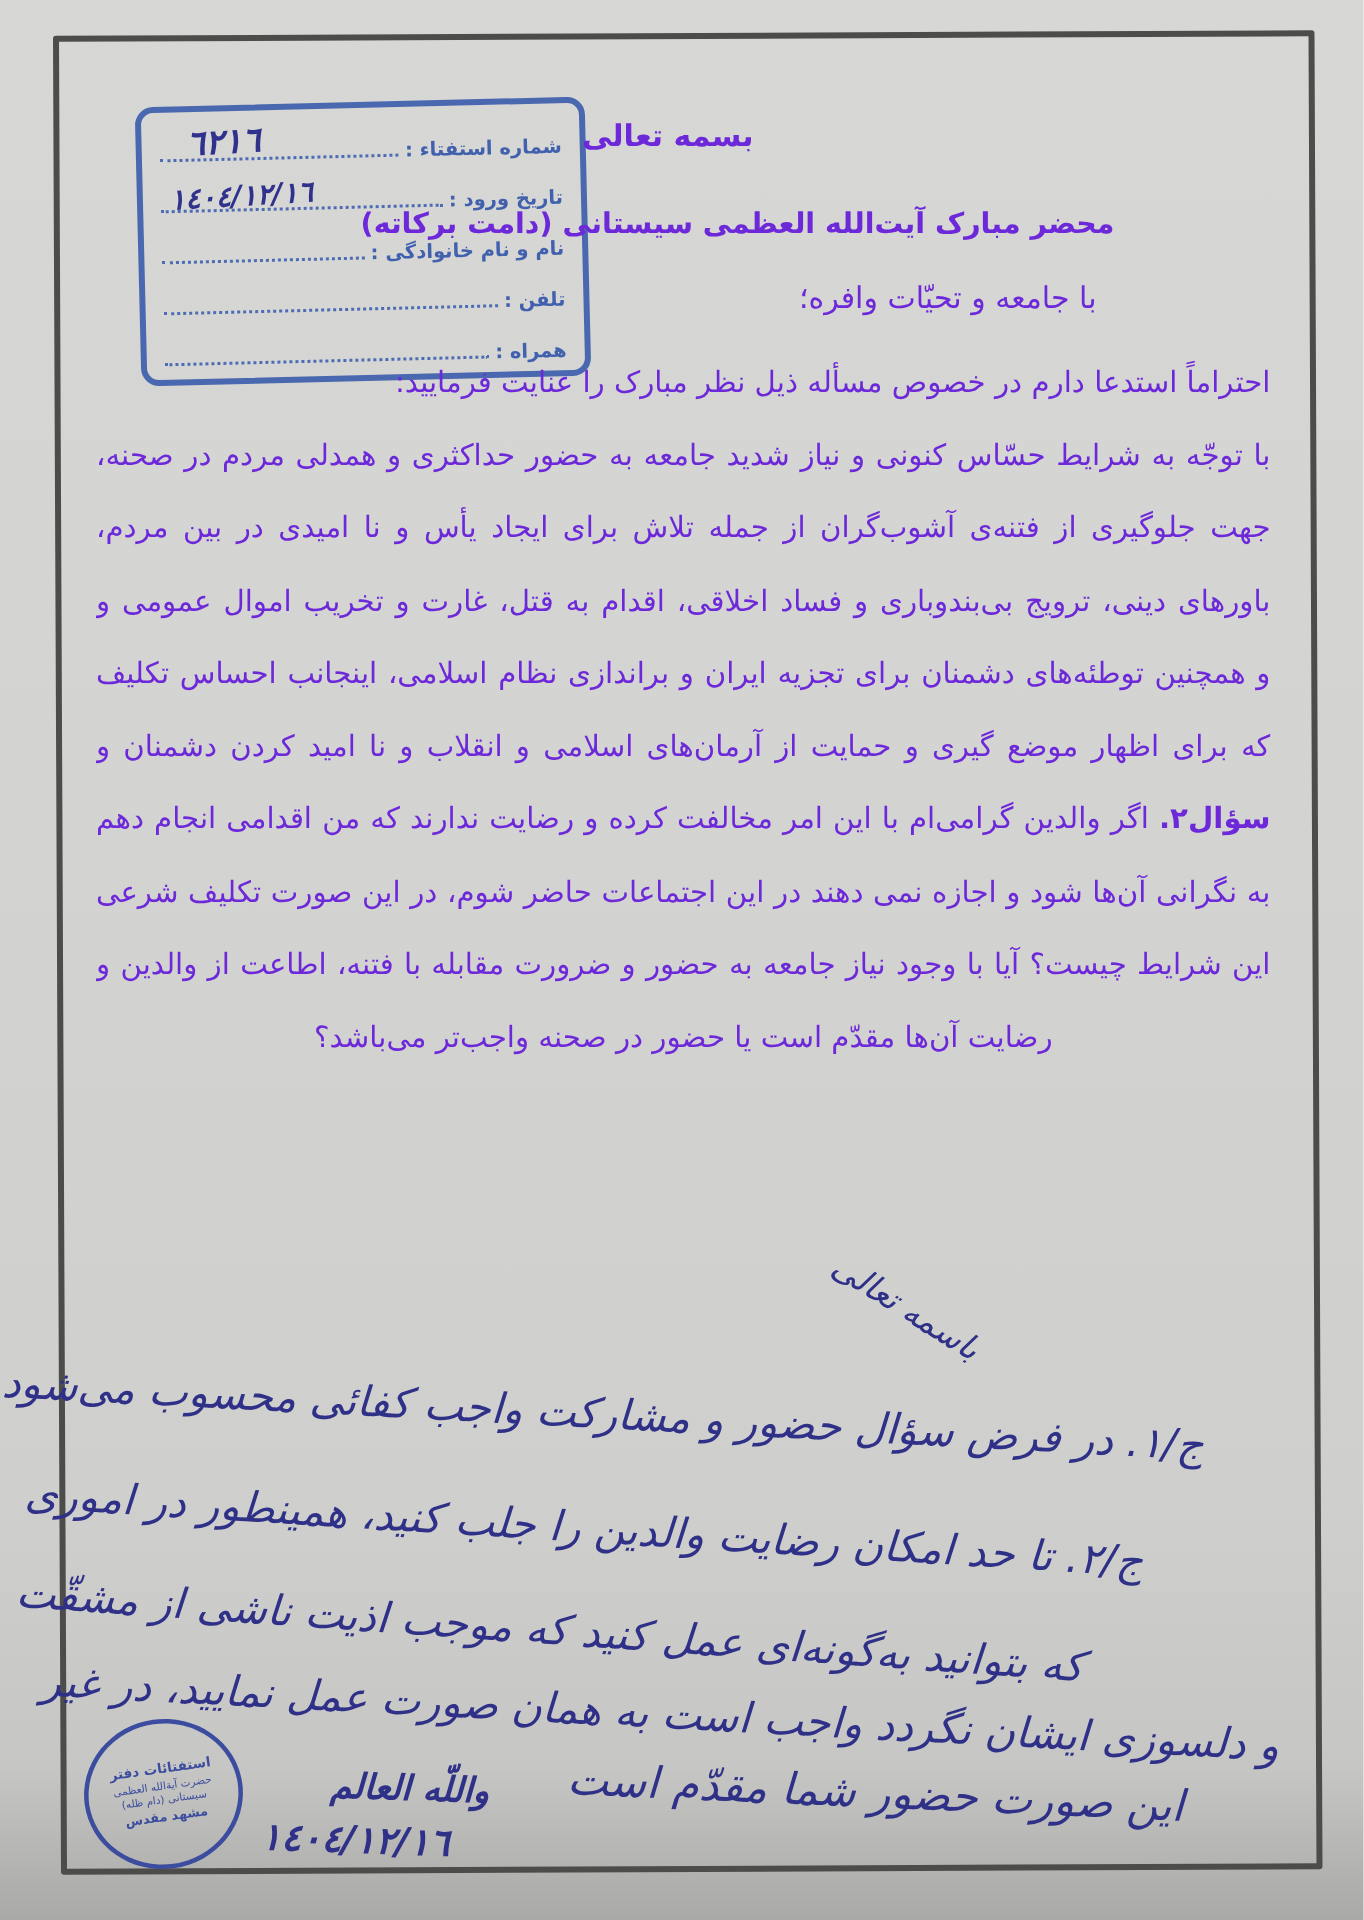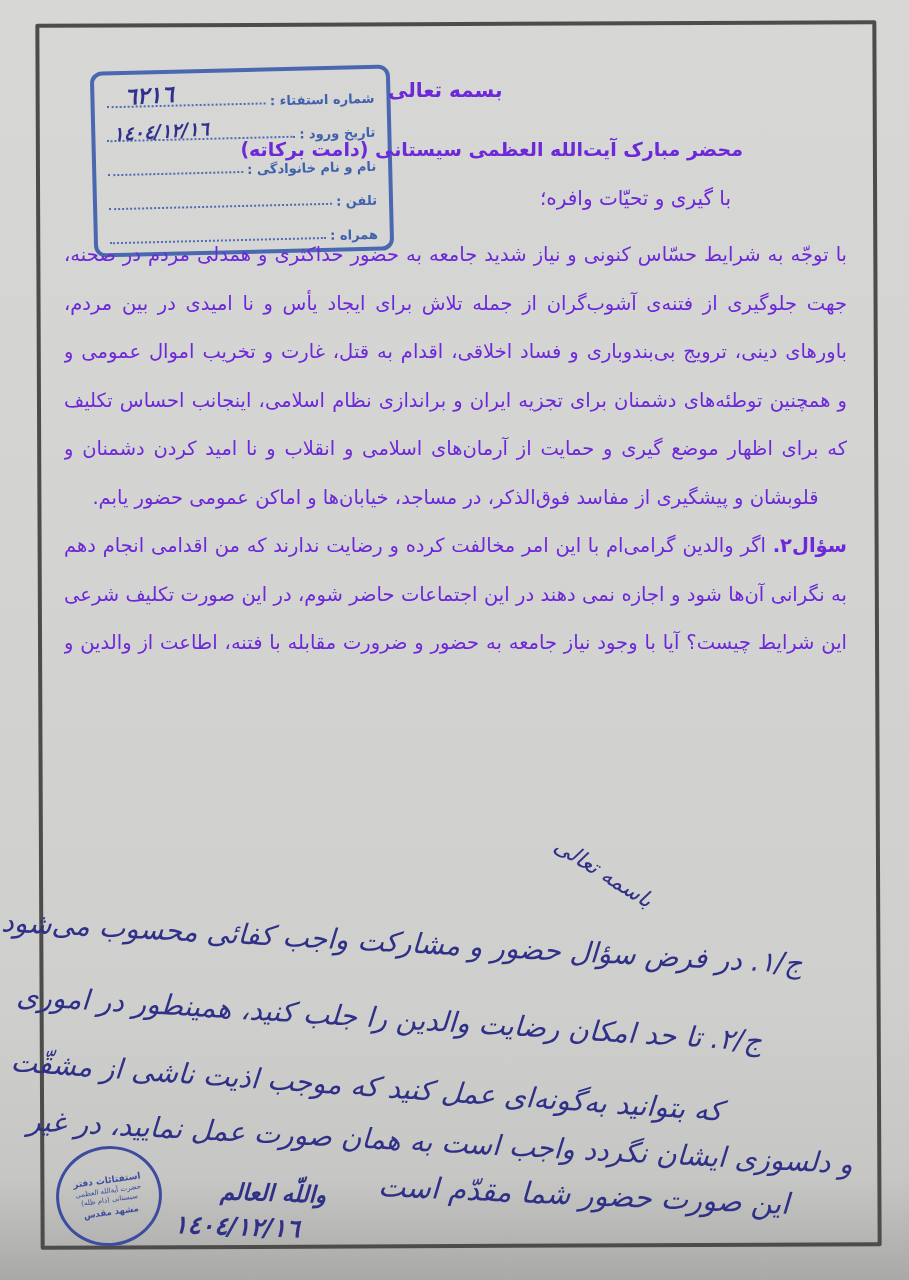--- a/index.html
+++ b/index.html
@@ -93,32 +93,33 @@
     <span class="leader"></span>
   </div>
   <div class="row">
     <span class="lbl">همراه :</span>
     <span class="leader"></span>
   </div>
 </div>
 
 <div class="ptext h-basmala">بسمه تعالی</div>
 <div class="ptext h-addressee">محضر مبارک آیت‌الله العظمی سیستانی (دامت برکاته)</div>
-<div class="ptext h-salutation">با گیری و تحیّات وافره؛</div>
+<div class="ptext h-salutation">با جامعه و تحیّات وافره؛</div>
 
 <div class="letter ptext">
+  <div class="ln start">احتراماً استدعا دارم در خصوص مسأله ذیل نظر مبارک را عنایت فرمایید:</div>
   <div class="ln just">با توجّه به شرایط حسّاس کنونی و نیاز شدید جامعه به حضور حداکثری و همدلی مردم در صحنه، به</div>
   <div class="ln just">جهت جلوگیری از فتنه‌ی آشوب‌گران از جمله تلاش برای ایجاد یأس و نا امیدی در بین مردم، تضعیف</div>
   <div class="ln just">باورهای دینی، ترویج بی‌بندوباری و فساد اخلاقی، اقدام به قتل، غارت و تخریب اموال عمومی و هرج و مرج</div>
   <div class="ln just">و همچنین توطئه‌های دشمنان برای تجزیه ایران و براندازی نظام اسلامی، اینجانب احساس تکلیف می‌کنم</div>
   <div class="ln just">که برای اظهار موضع گیری و حمایت از آرمان‌های اسلامی و انقلاب و نا امید کردن دشمنان و ایجاد رعب در</div>
-  <div class="ln center">قلوبشان و پیشگیری از مفاسد فوق‌الذکر، در مساجد، خیابان‌ها و اماکن عمومی حضور یابم.</div>
   <div class="ln just"><span class="qlabel">سؤال۲.</span><span> اگر والدین گرامی‌ام با این امر مخالفت کرده و رضایت ندارند که من اقدامی انجام دهم که منجر</span></div>
   <div class="ln just">به نگرانی آن‌ها شود و اجازه نمی دهند در این اجتماعات حاضر شوم، در این صورت تکلیف شرعی من در</div>
   <div class="ln just">این شرایط چیست؟ آیا با وجود نیاز جامعه به حضور و ضرورت مقابله با فتنه، اطاعت از والدین و جلب</div>
+  <div class="ln center">رضایت آن‌ها مقدّم است یا حضور در صحنه واجب‌تر می‌باشد؟</div>
 </div>
 
 <div class="hw hw-basmala">باسمه تعالی</div>
 <div class="hw hw-a1">ج/۱. در فرض سؤال حضور و مشارکت واجب کفائی محسوب می‌شود.</div>
 <div class="hw hw-a2">ج/۲. تا حد امکان رضایت والدین را جلب کنید، همینطور در اموری</div>
 <div class="hw hw-a3">که بتوانید به‌گونه‌ای عمل کنید که موجب اذیت ناشی از مشقّت</div>
 <div class="hw hw-a4">و دلسوزی ایشان نگردد واجب است به همان صورت عمل نمایید، در غیر</div>
 <div class="hw hw-a5">این صورت حضور شما مقدّم است</div>
 <div class="hw hw-sig">واللّه العالم</div>
 <div class="hw hw-date">١٤٠٤/١٢/١٦</div>

